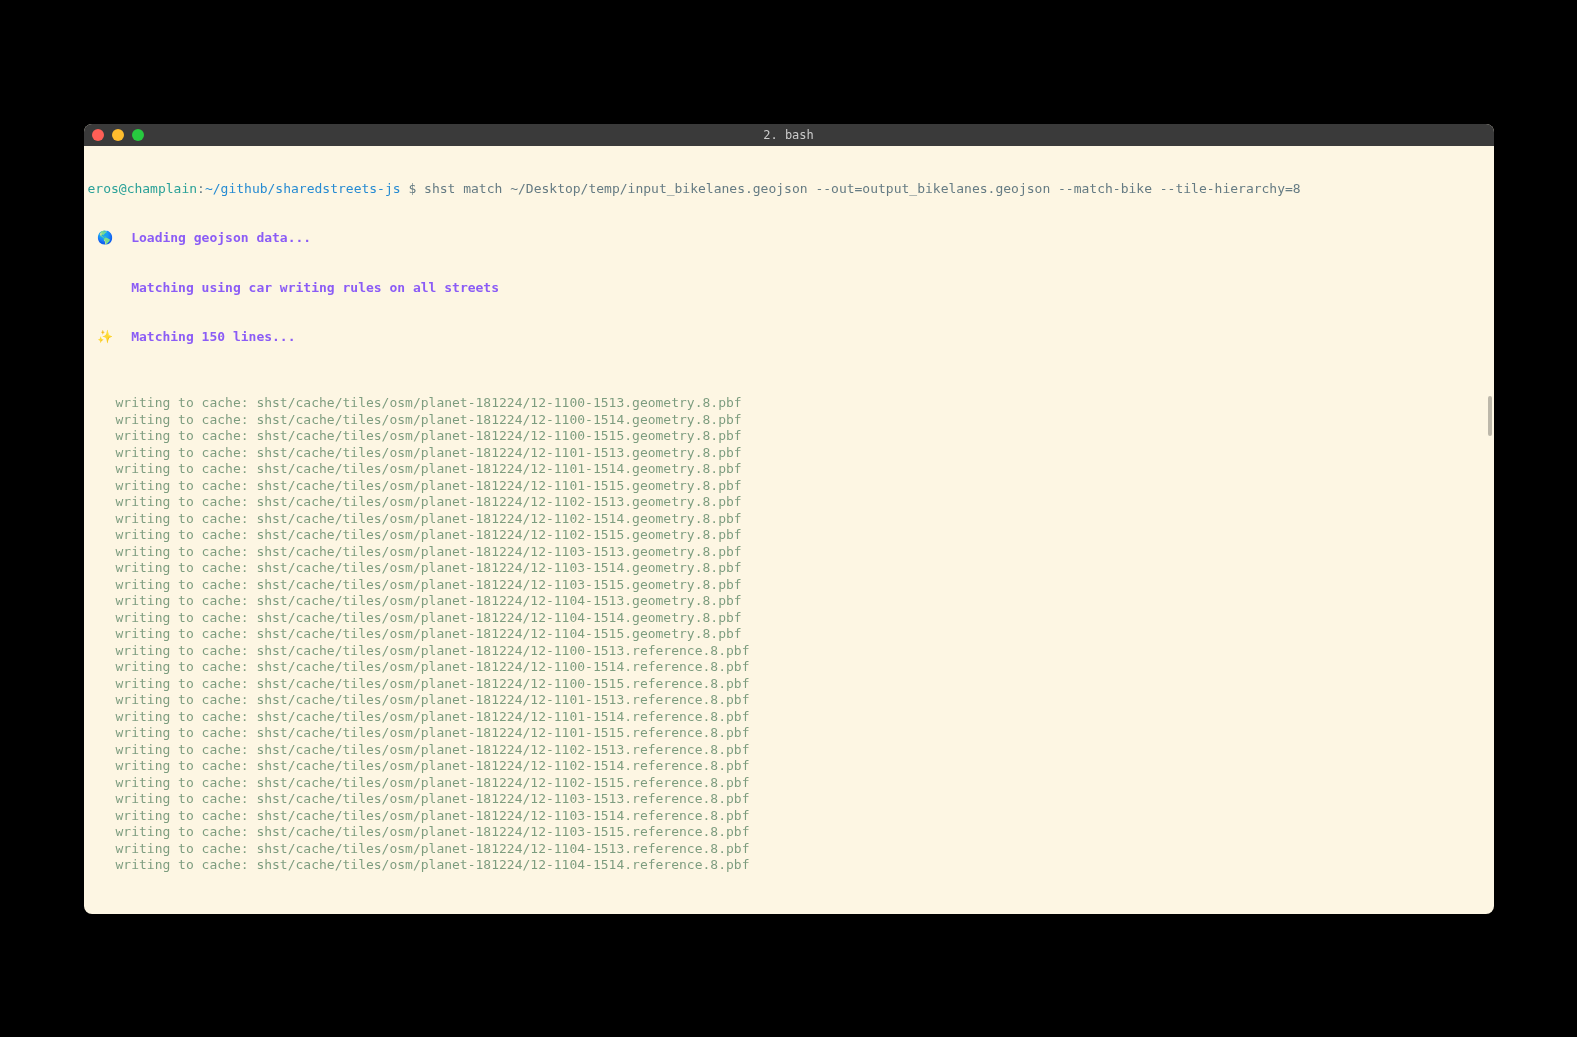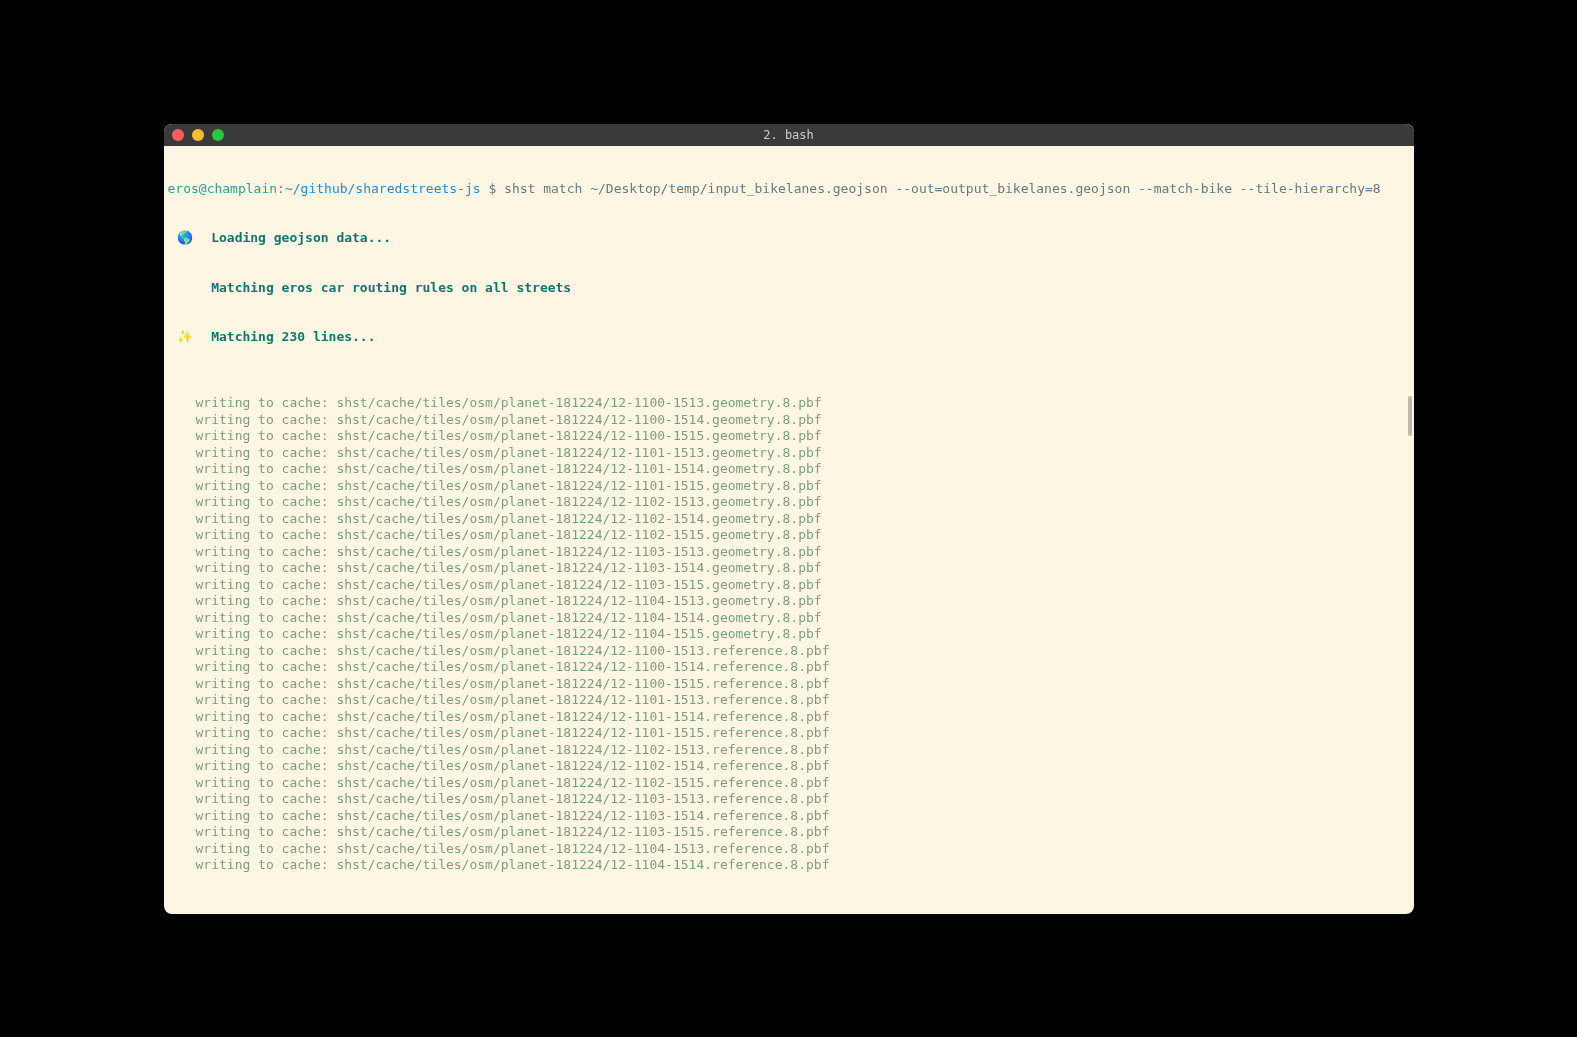--- a/index.html
+++ b/index.html
@@ -7,21 +7,21 @@
     background: #000;
     font-family: "Menlo", "Monaco", "Consolas", monospace;
     font-size: 13px;
     width: 1577px;
     height: 1037px;
     display: flex;
     align-items: center;
     justify-content: center;
   }
   .window {
-    width: 1250px;
+    width: 1410px;
     height: 790px;
     background: #fdf6e3;
     border-radius: 8px;
     overflow: hidden;
     box-shadow: 0 10px 30px rgba(0,0,0,0.5);
     display: flex;
     flex-direction: column;
   }
   .titlebar {
     height: 22px;
@@ -61,21 +61,21 @@
     overflow: hidden;
     position: relative;
     border-radius: 16px;
   }
   .prompt-user { color: #2aa198; }
   .prompt-host { color: #2aa198; }
   .prompt-colon { color: #657b83; }
   .prompt-path { color: #268bd2; }
   .prompt-dollar { color: #657b83; }
   .cmd { color: #657b83; }
-  .bold-green { color: #0f766e; font-weight: bold; }
+  .bold-green { color: #8b5cf6; font-weight: bold; }
   .dim-green { color: #14532d; opacity: 0.55; }
   .emoji { display: inline-block; width: 18px; text-align: center; }
   .indent { display: inline-block; width: 28px; }
   .icon-block { display: inline-block; width: 28px; text-align: left; padding-left: 10px; }
   .line { display: block; }
   .scrollbar-thumb {
     position: absolute;
     right: 2px;
     top: 250px;
     width: 4px;
@@ -93,22 +93,22 @@
       <div class="dot red"></div>
       <div class="dot yellow"></div>
       <div class="dot green"></div>
     </div>
     <div class="title">2. bash</div>
   </div>
 
   <div class="term">
     <span class="line"><span class="prompt-user">eros</span><span class="prompt-host">@<span>champlain</span></span><span class="prompt-colon">:</span><span class="prompt-path">~/github/sharedstreets-js</span> <span class="prompt-dollar">$</span> <span class="cmd">shst match ~/Desktop/temp/input_bikelanes.geojson --out=output_bikelanes.geojson --match-bike --tile-hierarchy=8</span></span>
     <span class="line"><span class="icon-block emoji">🌎</span>  <span class="bold-green">Loading geojson data...</span></span>
-    <span class="line"><span class="icon-block"></span>  <span class="bold-green">Matching eros car routing rules on all streets</span></span>
-    <span class="line"><span class="icon-block emoji">✨</span>  <span class="bold-green">Matching 230 lines...</span></span>
+    <span class="line"><span class="icon-block"></span>  <span class="bold-green">Matching using car writing rules on all streets</span></span>
+    <span class="line"><span class="icon-block emoji">✨</span>  <span class="bold-green">Matching 150 lines...</span></span>
 
     <span id="cache-block"><span class="line dim-green"><span class="indent"></span><span>writing to cache: shst/cache/tiles/osm/planet-181224/12-1100-1513.geometry.8.pbf</span></span><span class="line dim-green"><span class="indent"></span><span>writing to cache: shst/cache/tiles/osm/planet-181224/12-1100-1514.geometry.8.pbf</span></span><span class="line dim-green"><span class="indent"></span><span>writing to cache: shst/cache/tiles/osm/planet-181224/12-1100-1515.geometry.8.pbf</span></span><span class="line dim-green"><span class="indent"></span><span>writing to cache: shst/cache/tiles/osm/planet-181224/12-1101-1513.geometry.8.pbf</span></span><span class="line dim-green"><span class="indent"></span><span>writing to cache: shst/cache/tiles/osm/planet-181224/12-1101-1514.geometry.8.pbf</span></span><span class="line dim-green"><span class="indent"></span><span>writing to cache: shst/cache/tiles/osm/planet-181224/12-1101-1515.geometry.8.pbf</span></span><span class="line dim-green"><span class="indent"></span><span>writing to cache: shst/cache/tiles/osm/planet-181224/12-1102-1513.geometry.8.pbf</span></span><span class="line dim-green"><span class="indent"></span><span>writing to cache: shst/cache/tiles/osm/planet-181224/12-1102-1514.geometry.8.pbf</span></span><span class="line dim-green"><span class="indent"></span><span>writing to cache: shst/cache/tiles/osm/planet-181224/12-1102-1515.geometry.8.pbf</span></span><span class="line dim-green"><span class="indent"></span><span>writing to cache: shst/cache/tiles/osm/planet-181224/12-1103-1513.geometry.8.pbf</span></span><span class="line dim-green"><span class="indent"></span><span>writing to cache: shst/cache/tiles/osm/planet-181224/12-1103-1514.geometry.8.pbf</span></span><span class="line dim-green"><span class="indent"></span><span>writing to cache: shst/cache/tiles/osm/planet-181224/12-1103-1515.geometry.8.pbf</span></span><span class="line dim-green"><span class="indent"></span><span>writing to cache: shst/cache/tiles/osm/planet-181224/12-1104-1513.geometry.8.pbf</span></span><span class="line dim-green"><span class="indent"></span><span>writing to cache: shst/cache/tiles/osm/planet-181224/12-1104-1514.geometry.8.pbf</span></span><span class="line dim-green"><span class="indent"></span><span>writing to cache: shst/cache/tiles/osm/planet-181224/12-1104-1515.geometry.8.pbf</span></span><span class="line dim-green"><span class="indent"></span><span>writing to cache: shst/cache/tiles/osm/planet-181224/12-1100-1513.reference.8.pbf</span></span><span class="line dim-green"><span class="indent"></span><span>writing to cache: shst/cache/tiles/osm/planet-181224/12-1100-1514.reference.8.pbf</span></span><span class="line dim-green"><span class="indent"></span><span>writing to cache: shst/cache/tiles/osm/planet-181224/12-1100-1515.reference.8.pbf</span></span><span class="line dim-green"><span class="indent"></span><span>writing to cache: shst/cache/tiles/osm/planet-181224/12-1101-1513.reference.8.pbf</span></span><span class="line dim-green"><span class="indent"></span><span>writing to cache: shst/cache/tiles/osm/planet-181224/12-1101-1514.reference.8.pbf</span></span><span class="line dim-green"><span class="indent"></span><span>writing to cache: shst/cache/tiles/osm/planet-181224/12-1101-1515.reference.8.pbf</span></span><span class="line dim-green"><span class="indent"></span><span>writing to cache: shst/cache/tiles/osm/planet-181224/12-1102-1513.reference.8.pbf</span></span><span class="line dim-green"><span class="indent"></span><span>writing to cache: shst/cache/tiles/osm/planet-181224/12-1102-1514.reference.8.pbf</span></span><span class="line dim-green"><span class="indent"></span><span>writing to cache: shst/cache/tiles/osm/planet-181224/12-1102-1515.reference.8.pbf</span></span><span class="line dim-green"><span class="indent"></span><span>writing to cache: shst/cache/tiles/osm/planet-181224/12-1103-1513.reference.8.pbf</span></span><span class="line dim-green"><span class="indent"></span><span>writing to cache: shst/cache/tiles/osm/planet-181224/12-1103-1514.reference.8.pbf</span></span><span class="line dim-green"><span class="indent"></span><span>writing to cache: shst/cache/tiles/osm/planet-181224/12-1103-1515.reference.8.pbf</span></span><span class="line dim-green"><span class="indent"></span><span>writing to cache: shst/cache/tiles/osm/planet-181224/12-1104-1513.reference.8.pbf</span></span><span class="line dim-green"><span class="indent"></span><span>writing to cache: shst/cache/tiles/osm/planet-181224/12-1104-1514.reference.8.pbf</span></span></span>
 
     
     
     
     
 
     
 

